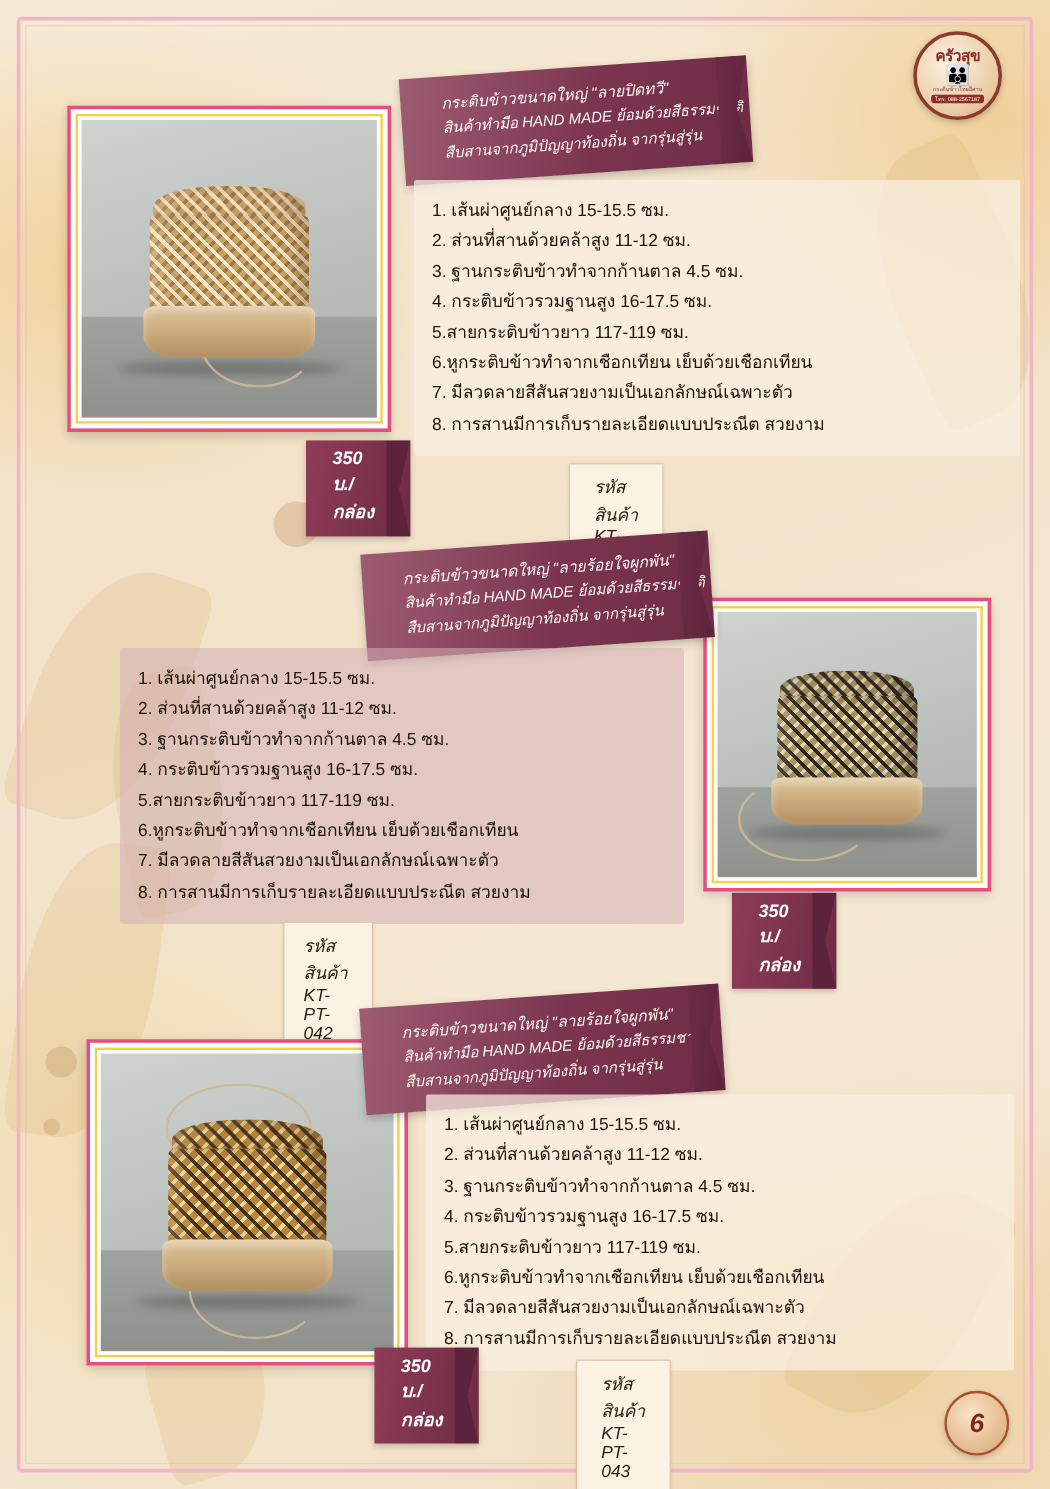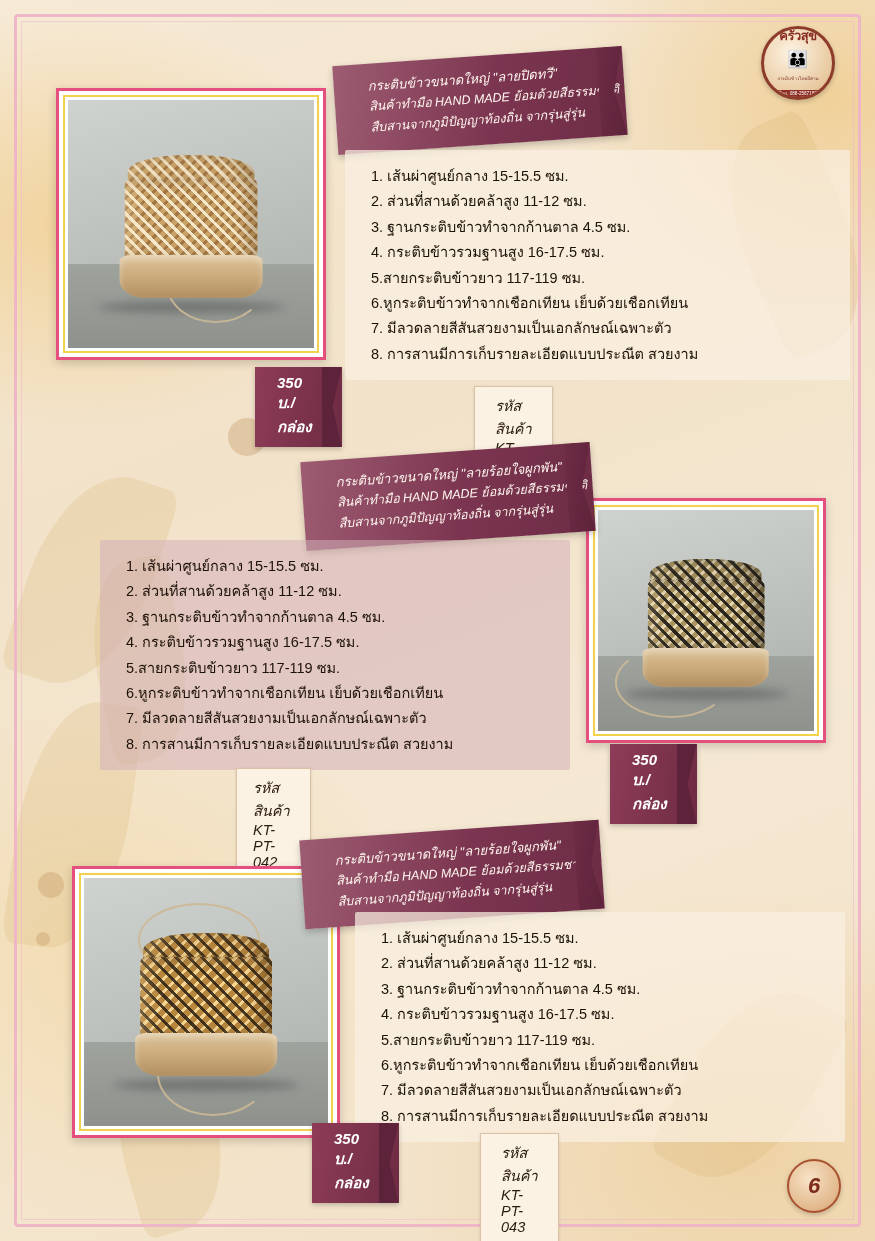--- a/index.html
+++ b/index.html
@@ -46,21 +46,21 @@
     inset: 4px;
     border: 1px solid rgba(239,182,200,.55);
   }
 
   
   .logo-badge {
     position: absolute; right: 40px; top: 26px;
     width: 74px; height: 74px; border-radius: 50%;
     background: radial-gradient(circle at 40% 35%, #fdf3e2, #e8c9a0 70%, #c79a62 100%);
     border: 3px solid #8d3b2a;
-    display: flex; flex-direction: column; align-items: center; justify-content: space-between;
+    display: flex; flex-direction: column; align-items: center; justify-content: center;
     box-shadow: 0 2px 5px rgba(0,0,0,.22);
     overflow: hidden;
   }
   .logo-badge .lg-top {
     font-size: 13px; color: #8b2f25; font-weight: bold; line-height: 1;
     letter-spacing: -.5px;
   }
   .logo-badge .lg-fig { font-size: 17px; color: #5d2a1c; line-height: 1; margin: 1px 0; }
   .logo-badge .lg-sub { font-size: 4.6px; color: #7a2d20; line-height: 1.15; text-align: center; }
   .logo-badge .lg-tel {
@@ -168,21 +168,21 @@
   .ribbon .r-line {
     font-size: 12.5px; line-height: 1.65; white-space: nowrap;
     font-style: italic;
   }
   .ribbon .r-line.l1 { font-size: 13px; }
 
   
   .specs {
     position: absolute;
     background: rgba(250,240,226,.72);
-    padding: 14px 26px;
+    padding: 14px 15px;
     border-radius: 2px;
   }
   .specs.tint { background: rgba(212,177,184,.55); }
   .specs li {
     list-style: none;
     font-size: 14.5px;
     color: #1d1208;
     line-height: 1.75;
     white-space: nowrap;
   }

